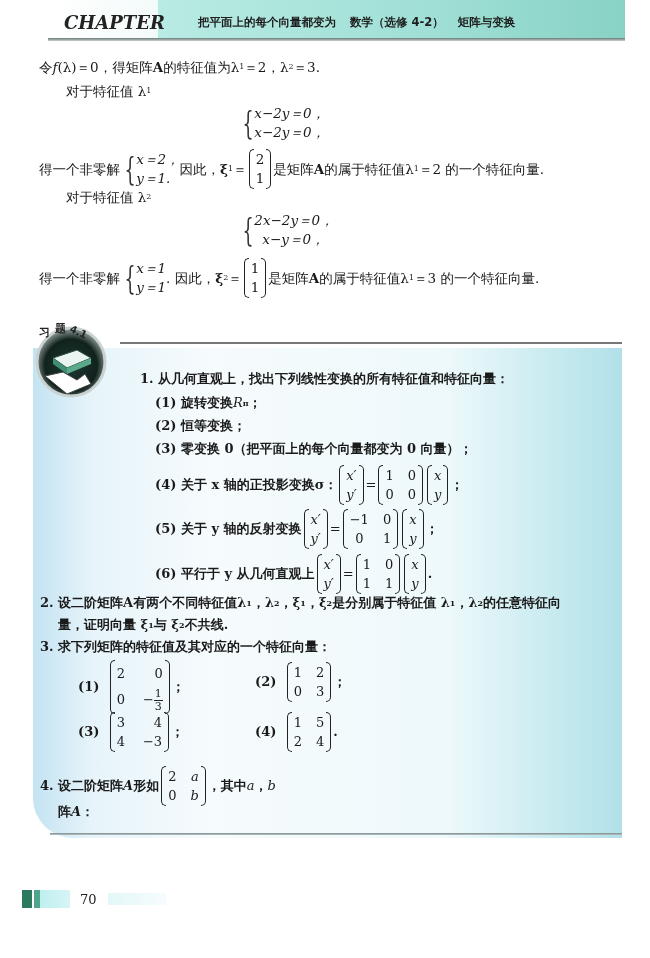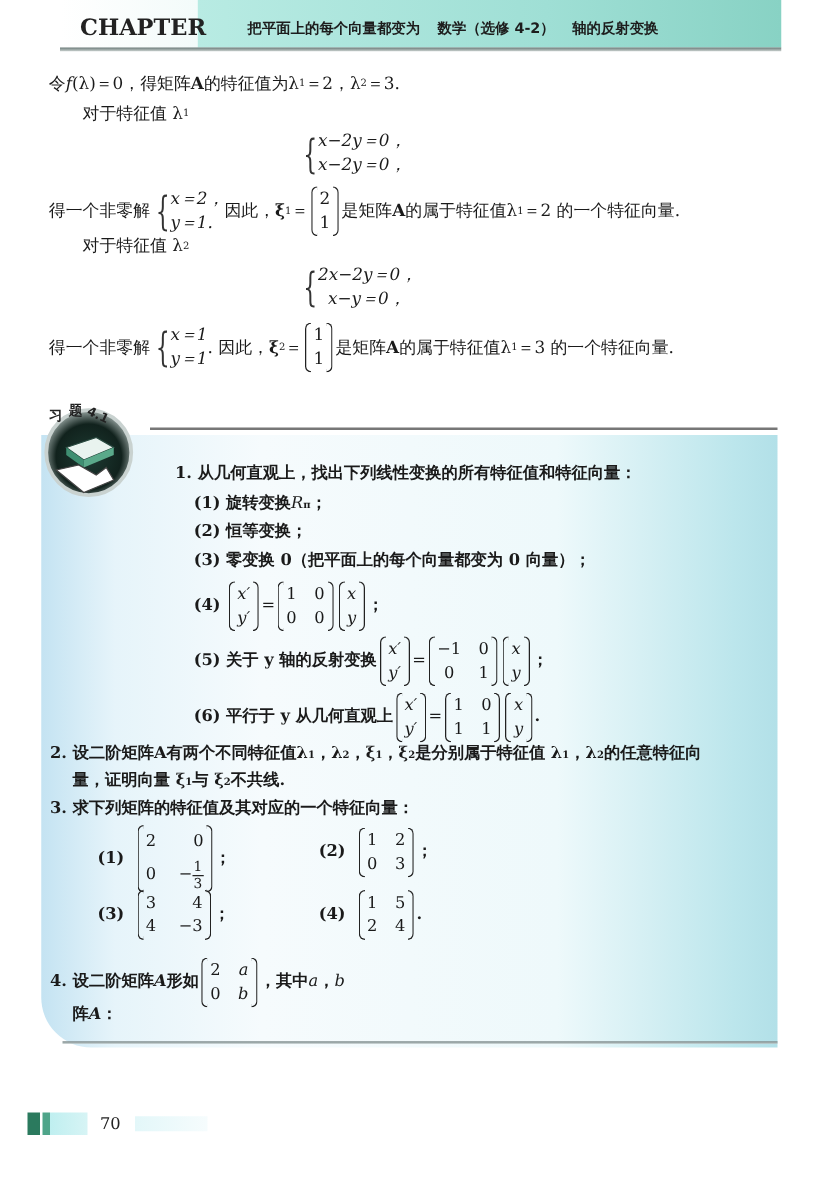--- a/index.html
+++ b/index.html
@@ -2,21 +2,21 @@
 <html><head>
 <meta charset="utf-8">
 <style>
   * { box-sizing: border-box; margin: 0; padding: 0; }
   html, body { width: 650px; height: 958px; background: #ffffff; overflow: hidden; }
   body { position: relative; font-family: "DejaVu Serif", serif; color: #1a1a1a; }
 
   
   .header { position: absolute; left: 48px; top: 0; width: 577px; height: 38px; display: flex; }
   .header-left { width: 110px; height: 100%; background: linear-gradient(90deg, #ffffff 0%, #f3fbfa 100%); position: relative; }
-  .header-left .chapter { position: absolute; left: 16px; top: 12px; font-family: "DejaVu Serif", serif; font-weight: bold; font-size: 18px; letter-spacing: 0px; color: #222; }
+  .header-left .chapter { position: absolute; left: 16px; top: 12px; font-family: "DejaVu Serif", serif; font-style: italic; font-weight: bold; font-size: 18px; letter-spacing: 0px; color: #222; }
   .header-right { flex: 1; height: 100%; background: linear-gradient(90deg, #b8ebe3 0%, #9fdfd5 60%, #88d2c4 100%); display: flex; align-items: center; padding-left: 40px; padding-top: 6px; font-family: "DejaVu Sans", sans-serif; font-weight: bold; font-size: 11.5px; color: #1d1d1d; }
   .header-right span { white-space: nowrap; }
   .header-right .sp { margin-left: 14px; }
   .header-shadow { position: absolute; left: 48px; top: 38px; width: 577px; height: 3px; background: linear-gradient(180deg, #6a7a78, #c8d0ce); }
 
   
   .line { position: absolute; font-size: 13.5px; white-space: nowrap; line-height: 18px; display: flex; align-items: center; }
   .it { font-style: italic; }
   .b { font-weight: bold; }
   sub { font-size: 8px; vertical-align: -3px; }
@@ -52,21 +52,21 @@
 </head>
 <body>
 
 <div class="header">
   <div class="header-left">
     <span class="chapter">CHAPTER</span>
   </div>
   <div class="header-right">
     <span>把平面上的每个向量都变为</span>
     <span class="sp">数学（选修 4-2）</span>
-    <span class="sp">轴的反射变换</span>
+    <span class="sp">矩阵与变换</span>
   </div>
 </div>
 <div class="header-shadow"></div>
 
 <div class="line" style="left:39px; top:58px;">
   <span>令 </span>
   <span class="it">f</span>
   <span>(λ)＝0，得矩阵 </span>
   <span class="b">A</span>
   <span> 的特征值为λ</span>
@@ -192,20 +192,21 @@
   <span>(2)</span>&nbsp;
   <span>恒等变换；</span>
 </div>
 <div class="line ex-text b" style="left:155px; top:440px;">
   <span>(3)</span>&nbsp;
   <span>零变换 0（把平面上的每个向量都变为 0 向量）；</span>
 </div>
 
 <div class="line ex-text b" style="left:155px; top:465px;">
   <span>(4)</span>&nbsp;
+  <span>关于 x 轴的正投影变换σ：</span>
   <span class="matrix it" style="font-weight:normal">
       <span class="mbr l"></span>
       <span class="mgrid c1">
         <span>x′</span>
         <span>y′</span>
       </span>
       <span class="mbr r"></span>
     </span>
   <span style="font-weight:normal">=</span>
   <span class="matrix" style="font-weight:normal">

